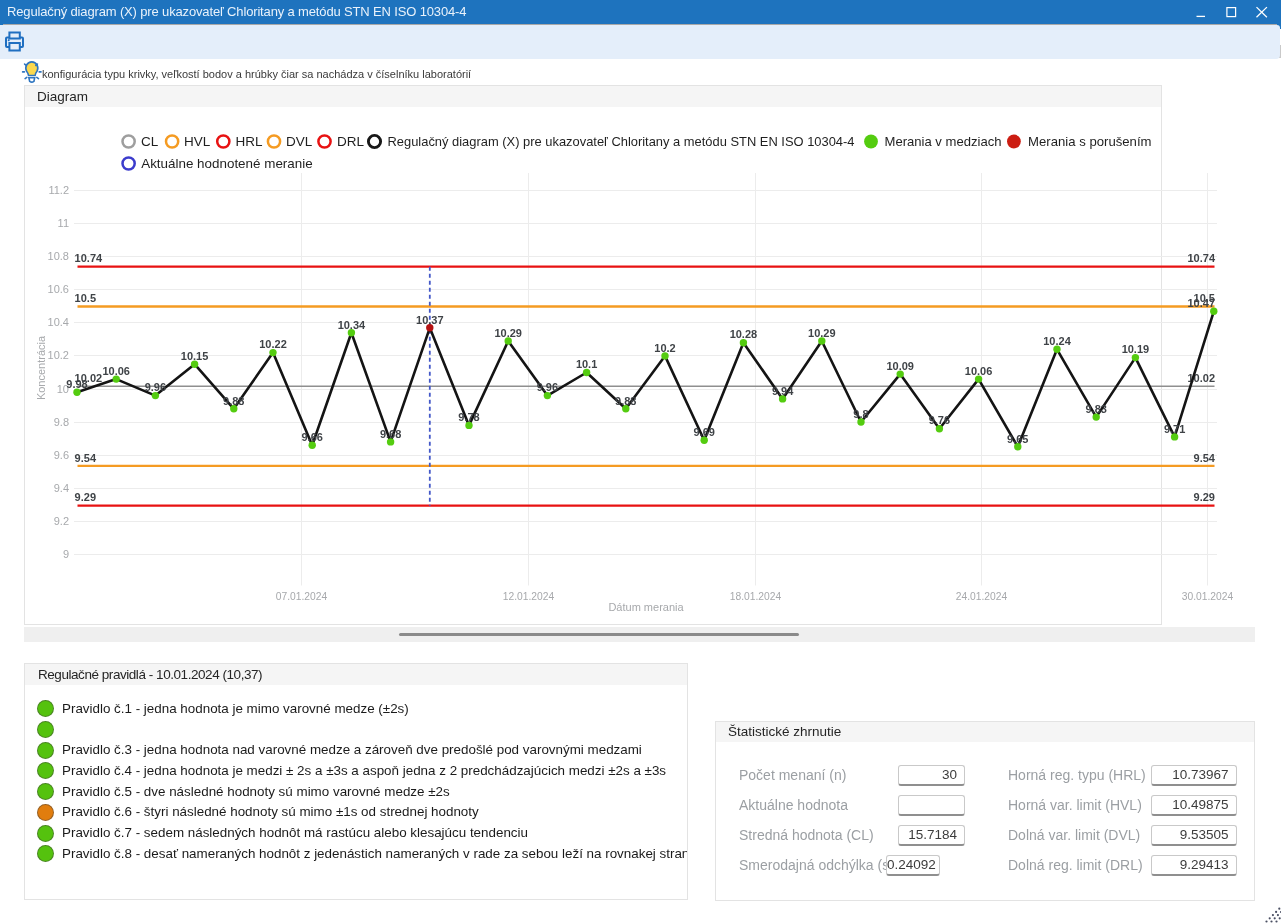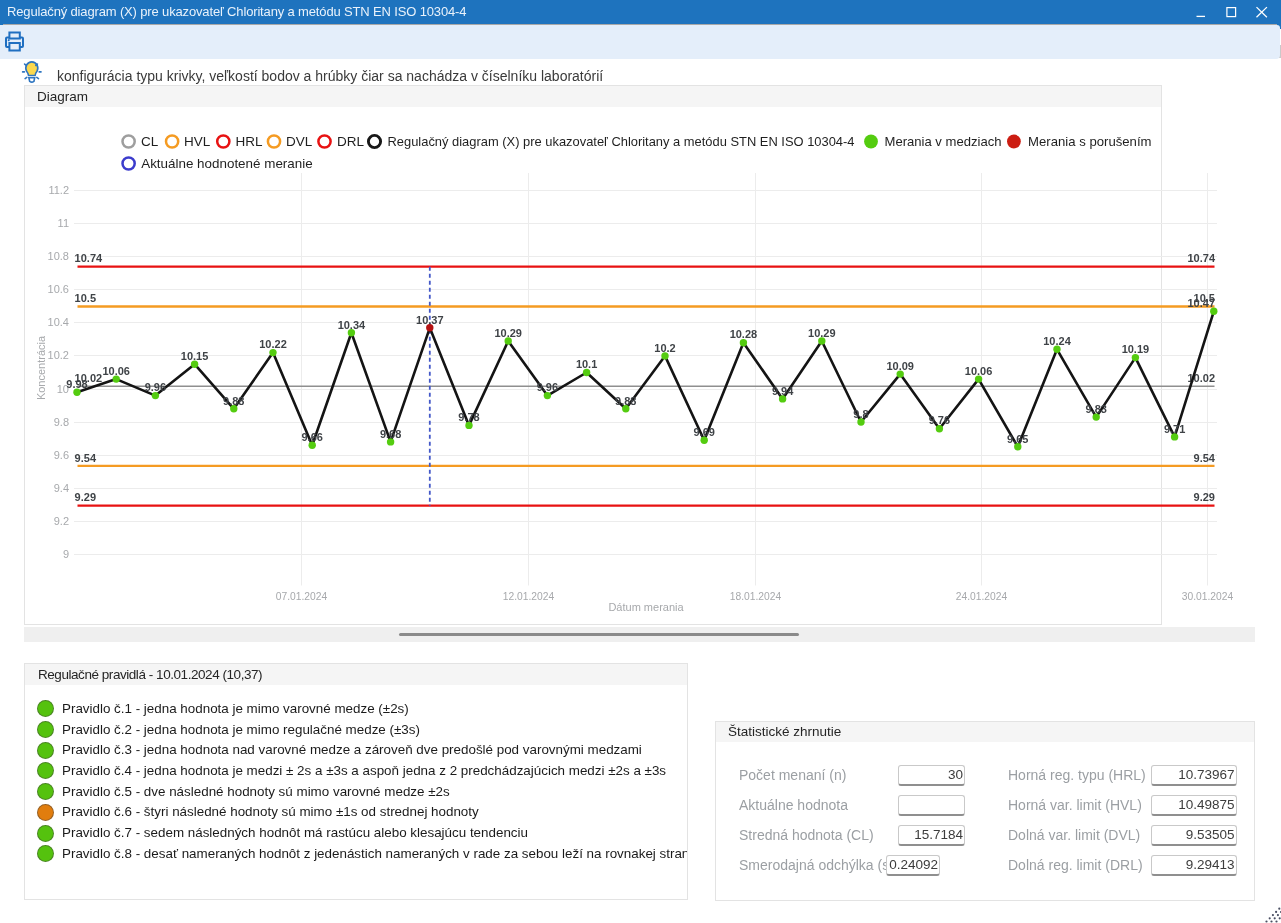--- a/index.html
+++ b/index.html
@@ -3,31 +3,31 @@
 <style>
 * { margin:0; padding:0; box-sizing:border-box; }
 html,body { width:1281px; height:923px; background:#fff; overflow:hidden;
   font-family:"Liberation Sans", sans-serif; -webkit-font-smoothing:antialiased; }
 .abs { position:absolute; }
 #titlebar { left:0; top:0; width:1281px; height:24px; background:#1e73be; }
 #titlebar span { position:absolute; left:7px; top:0; line-height:23px; font-size:13px; color:#e9f2fb; letter-spacing:-0.15px; }
 #toolbar { left:0; top:25.2px; width:1279.5px; height:33.8px; background:#e4eefa; border-radius:0 3px 4px 0; }
 #tbline { left:3px; top:24px; width:1274px; height:1.2px; background:#a8a8a8; }
 .notch { background:#1e73be; }
-#tiptext { left:57px; top:67.5px; font-size:14px; color:#3a3a3a; }
+#tiptext { left:42px; top:67.5px; font-size:11px; color:#3a3a3a; }
 .panel { position:absolute; background:#fff; border:1px solid #e3e3e3; }
 .phead { position:absolute; left:0; top:0; right:0; height:21px; background:#f5f5f5;
   font-size:13.5px; color:#252525; line-height:21px; }
 #rules .rrow { position:absolute; left:0; height:20.7px; width:100%; }
 .rdot { position:absolute; left:11.5px; top:1.7px; width:17px; height:17px; border-radius:50%;
   border:1px solid rgba(60,60,60,.45); }
 .rtxt { position:absolute; left:37px; top:2.3px; font-size:13.4px; color:#1b1b1b; white-space:nowrap; }
 .slab { position:absolute; height:21px; line-height:21px; font-size:14px; color:#9b9fa3; white-space:nowrap; }
 .inp { position:absolute; height:21px; background:#fff; border:1px solid #c9c9c9; border-bottom:2px solid #8f8f8f;
-  border-radius:3px; font-size:13.5px; color:#3c3c3c; text-align:right; padding-right:1px; line-height:18px; }
+  border-radius:3px; font-size:13.5px; color:#3c3c3c; text-align:right; padding-right:7px; line-height:18px; }
 </style></head>
 <body>
 <div class="abs" id="titlebar">
     <span>Regulačný diagram (X) pre ukazovateľ Chloritany a metódu STN EN ISO 10304-4</span>
 <svg style="position:absolute;right:0;top:0" width="90" height="24" viewBox="1191 0 90 24">
 <line x1="1196.5" y1="16.4" x2="1205" y2="16.4" stroke="#fff" stroke-width="1.3"></line>
 <rect x="1226.9" y="7.6" width="8.7" height="9" fill="none" stroke="#fff" stroke-width="1.2"></rect>
 <line x1="1256.5" y1="7.1" x2="1266.9" y2="17.3" stroke="#fff" stroke-width="1.3"></line>
 <line x1="1266.9" y1="7.1" x2="1256.5" y2="17.3" stroke="#fff" stroke-width="1.3"></line>
 </svg>
@@ -201,21 +201,20 @@
 </div>
 
 <div class="panel" id="rules" style="left:24px;top:663px;width:664px;height:237px;overflow:hidden">
 <div class="phead"><span style="padding-left:13px;letter-spacing:-0.45px">Regulačné pravidlá - 10.01.2024 (10,37)</span></div>
 <div class="rrow" style="top:34.65px">
       <span class="rdot" style="background:#55c20e"></span>
       <span class="rtxt">Pravidlo č.1 - jedna hodnota je mimo varovné medze (±2s)</span>
     </div>
 <div class="rrow" style="top:55.35px">
       <span class="rdot" style="background:#55c20e"></span>
-      <span class="rtxt">Pravidlo č.2 - jedna hodnota je mimo regulačné medze (±3s)</span>
     </div>
 <div class="rrow" style="top:76.05px">
       <span class="rdot" style="background:#55c20e"></span>
       <span class="rtxt">Pravidlo č.3 - jedna hodnota nad varovné medze a zároveň dve predošlé pod varovnými medzami</span>
     </div>
 <div class="rrow" style="top:96.75px">
       <span class="rdot" style="background:#55c20e"></span>
       <span class="rtxt">Pravidlo č.4 - jedna hodnota je medzi ± 2s a ±3s a aspoň jedna z 2 predchádzajúcich medzi ±2s a ±3s</span>
     </div>
 <div class="rrow" style="top:117.45px">

